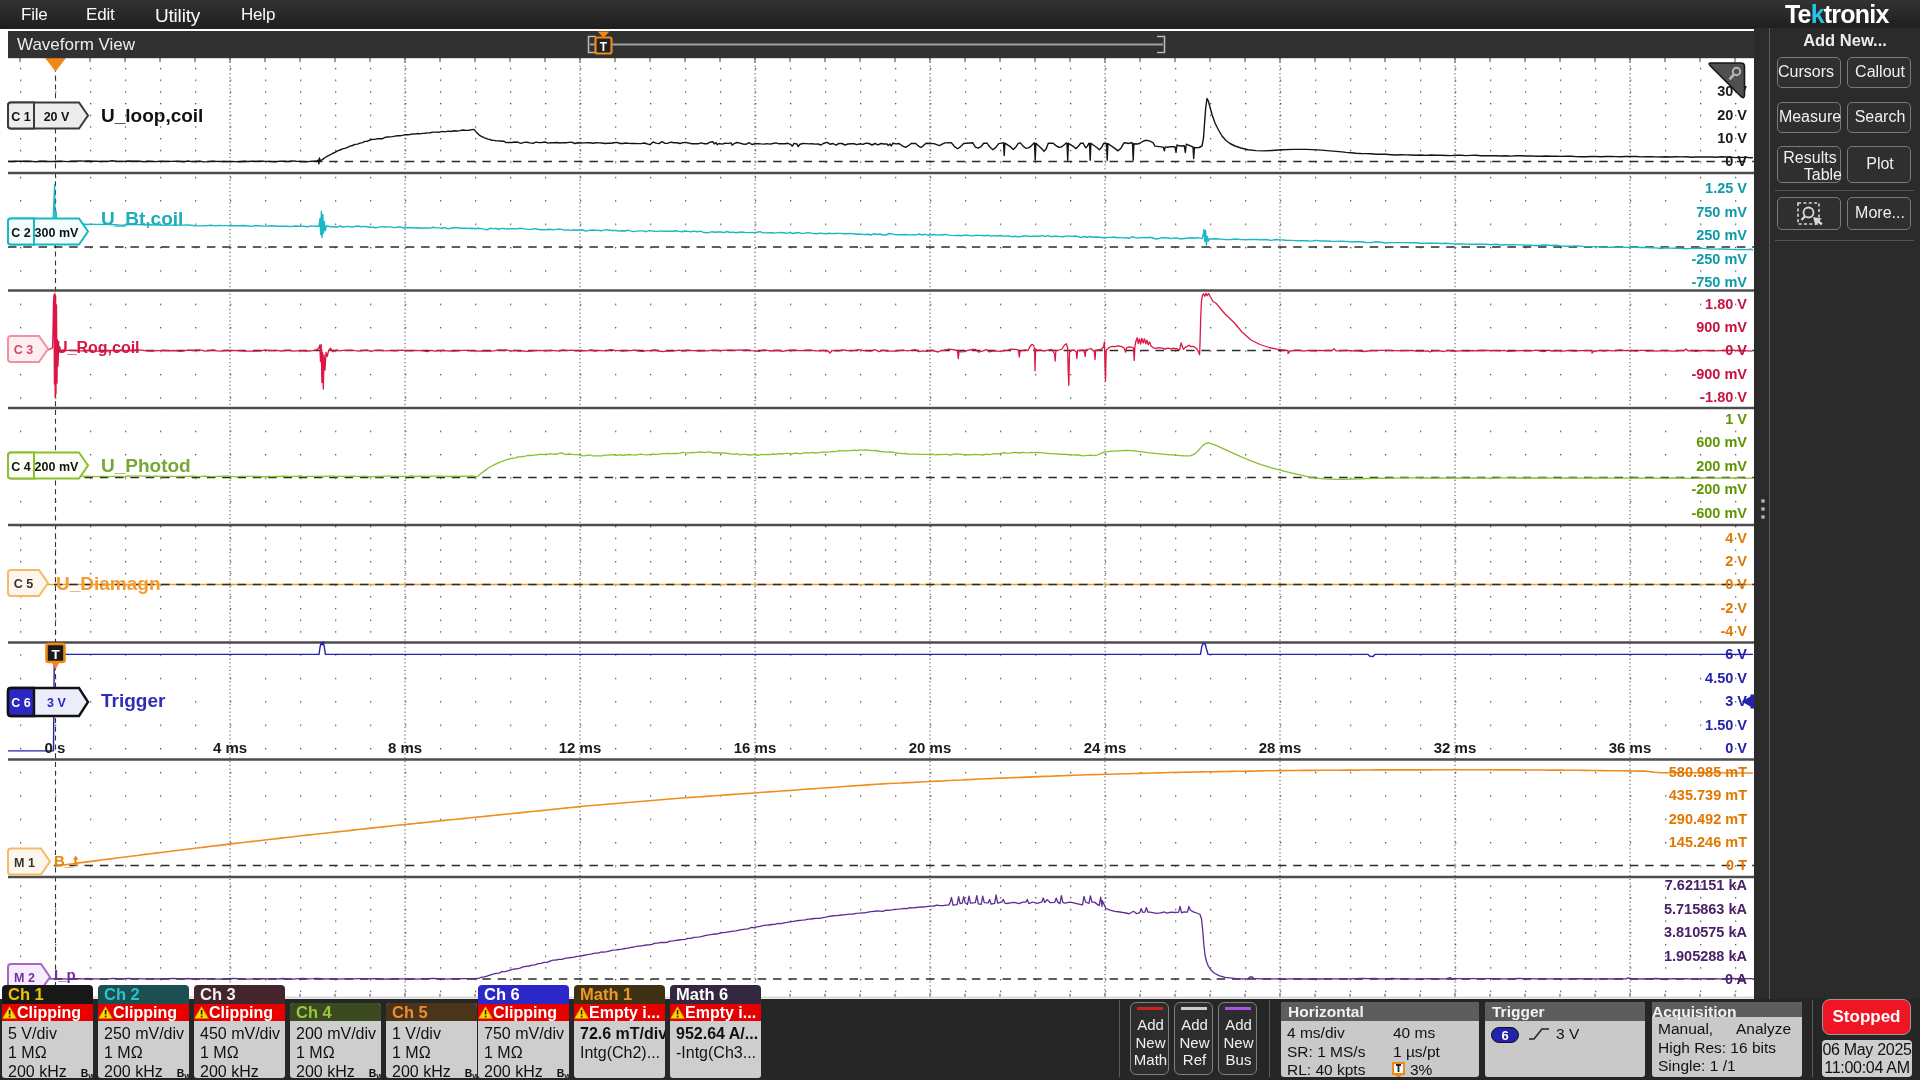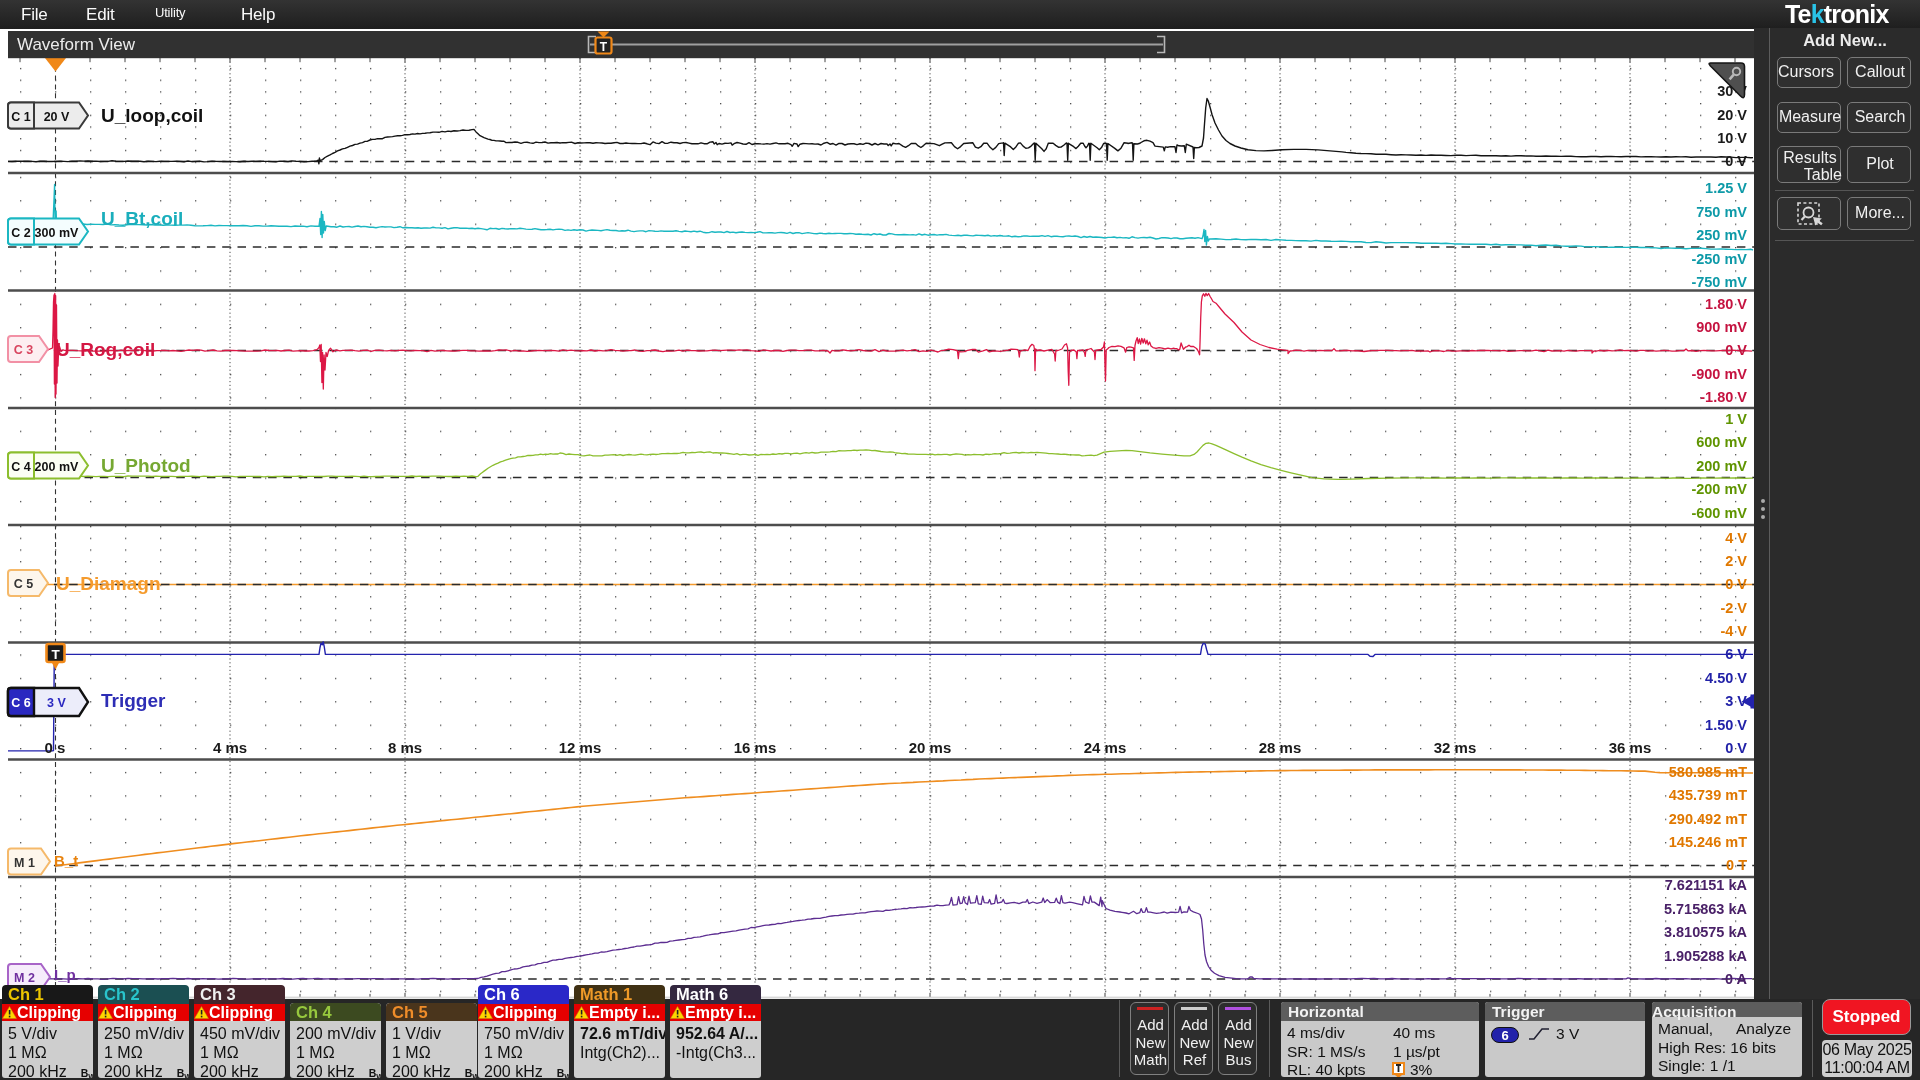--- a/index.html
+++ b/index.html
@@ -159,30 +159,30 @@
     <path d="M11,688 L34,688 L34,716 L11,716 Q8,716 8,713 L8,691 Q8,688 11,688 Z" fill="#2a28c0" stroke="#111" stroke-width="2.4"></path>
     <text x="21.0" y="707.0" fill="#fff" font-size="12.5" font-weight="bold" text-anchor="middle" font-family="Liberation Sans,sans-serif">C 6</text>
     <text x="56.5" y="707.0" fill="#2a28c0" font-size="12.5" font-weight="bold" text-anchor="middle" font-family="Liberation Sans,sans-serif">3 V</text>
     <path d="M11,848.5 L41,848.5 L50,861.5 L41,874.5 L11,874.5 Q8,874.5 8,871.5 L8,851.5 Q8,848.5 11,848.5 Z" fill="#fdf6ec" stroke="#f5b96a" stroke-width="2"></path>
     <text x="24.5" y="866.5" fill="#333" font-size="12.5" font-weight="bold" text-anchor="middle" font-family="Liberation Sans,sans-serif">M 1</text>
     <path d="M11,964 L41,964 L50,977.0 L41,990 L11,990 Q8,990 8,987 L8,967 Q8,964 11,964 Z" fill="#f6ecfb" stroke="#a864c8" stroke-width="2"></path>
     <text x="24.5" y="982.0" fill="#7030a0" font-size="12.5" font-weight="bold" text-anchor="middle" font-family="Liberation Sans,sans-serif">M 2</text>
   </svg>
 <div style="position:absolute;left:101px;top:105px;color:#111;font-size:19px;font-weight:bold">U_loop,coil</div>
 <div style="position:absolute;left:101px;top:208px;color:#1aaebc;font-size:19px;font-weight:bold">U_Bt,coil</div>
-<div style="position:absolute;left:56px;top:339px;color:#d41743;font-size:19px;font-weight:bold">U_Rog,coil</div>
+<div style="position:absolute;left:56px;top:339px;color:#d41743;font-size:16px;font-weight:bold">U_Rog,coil</div>
 <div style="position:absolute;left:101px;top:455px;color:#76a832;font-size:19px;font-weight:bold">U_Photod</div>
 <div style="position:absolute;left:56px;top:572.5px;color:#f59b2d;font-size:19px;font-weight:bold">U_Diamagn</div>
 <div style="position:absolute;left:101px;top:690px;color:#2d2db5;font-size:19px;font-weight:bold">Trigger</div>
 <div style="position:absolute;left:54px;top:852px;color:#e8830f;font-size:15px;font-weight:bold">B_t</div>
 <div style="position:absolute;left:54px;top:966px;color:#7030a0;font-size:15px;font-weight:bold">I_p</div>
 <div style="position:absolute;left:0;top:0;width:1920px;height:29px;background:linear-gradient(#333,#1e1e1e)">
 <div style="position:absolute;left:21px;top:5px;color:#fafafa;font-size:17px;letter-spacing:-0.2px">File</div>
 <div style="position:absolute;left:86px;top:5px;color:#fafafa;font-size:17px;letter-spacing:-0.2px">Edit</div>
-<div style="position:absolute;left:155px;top:5px;color:#fafafa;font-size:13px;letter-spacing:-0.2px">Utility</div>
+<div style="position:absolute;left:155px;top:5px;color:#fafafa;font-size:19px;letter-spacing:-0.2px">Utility</div>
 <div style="position:absolute;left:241px;top:5px;color:#fafafa;font-size:17px;letter-spacing:-0.2px">Help</div>
 <div style="position:absolute;left:1785px;top:0px;color:#fff;font-size:25px;font-weight:bold;letter-spacing:-0.8px">Te<span style="color:#29c3e7">k</span>tronix</div>
 </div>
 <div style="position:absolute;left:8px;top:31px;width:1746px;height:26.5px;background:#313131">
 <div style="position:absolute;left:9px;top:3.5px;color:#ececec;font-size:17px">Waveform View</div>
 </div>
 <svg style="position:absolute;left:0;top:0" width="1920" height="60" viewBox="0 0 1920 60">
 <path d="M596,36.5 L588.5,36.5 L588.5,52.5 L596,52.5" fill="none" stroke="#b8b8b8" stroke-width="1.6"></path>
 <path d="M1157,36.5 L1164.5,36.5 L1164.5,52.5 L1157,52.5" fill="none" stroke="#b8b8b8" stroke-width="1.6"></path>
 <line x1="590" y1="44.5" x2="1163" y2="44.5" stroke="#a0a0a0" stroke-width="2"></line>

